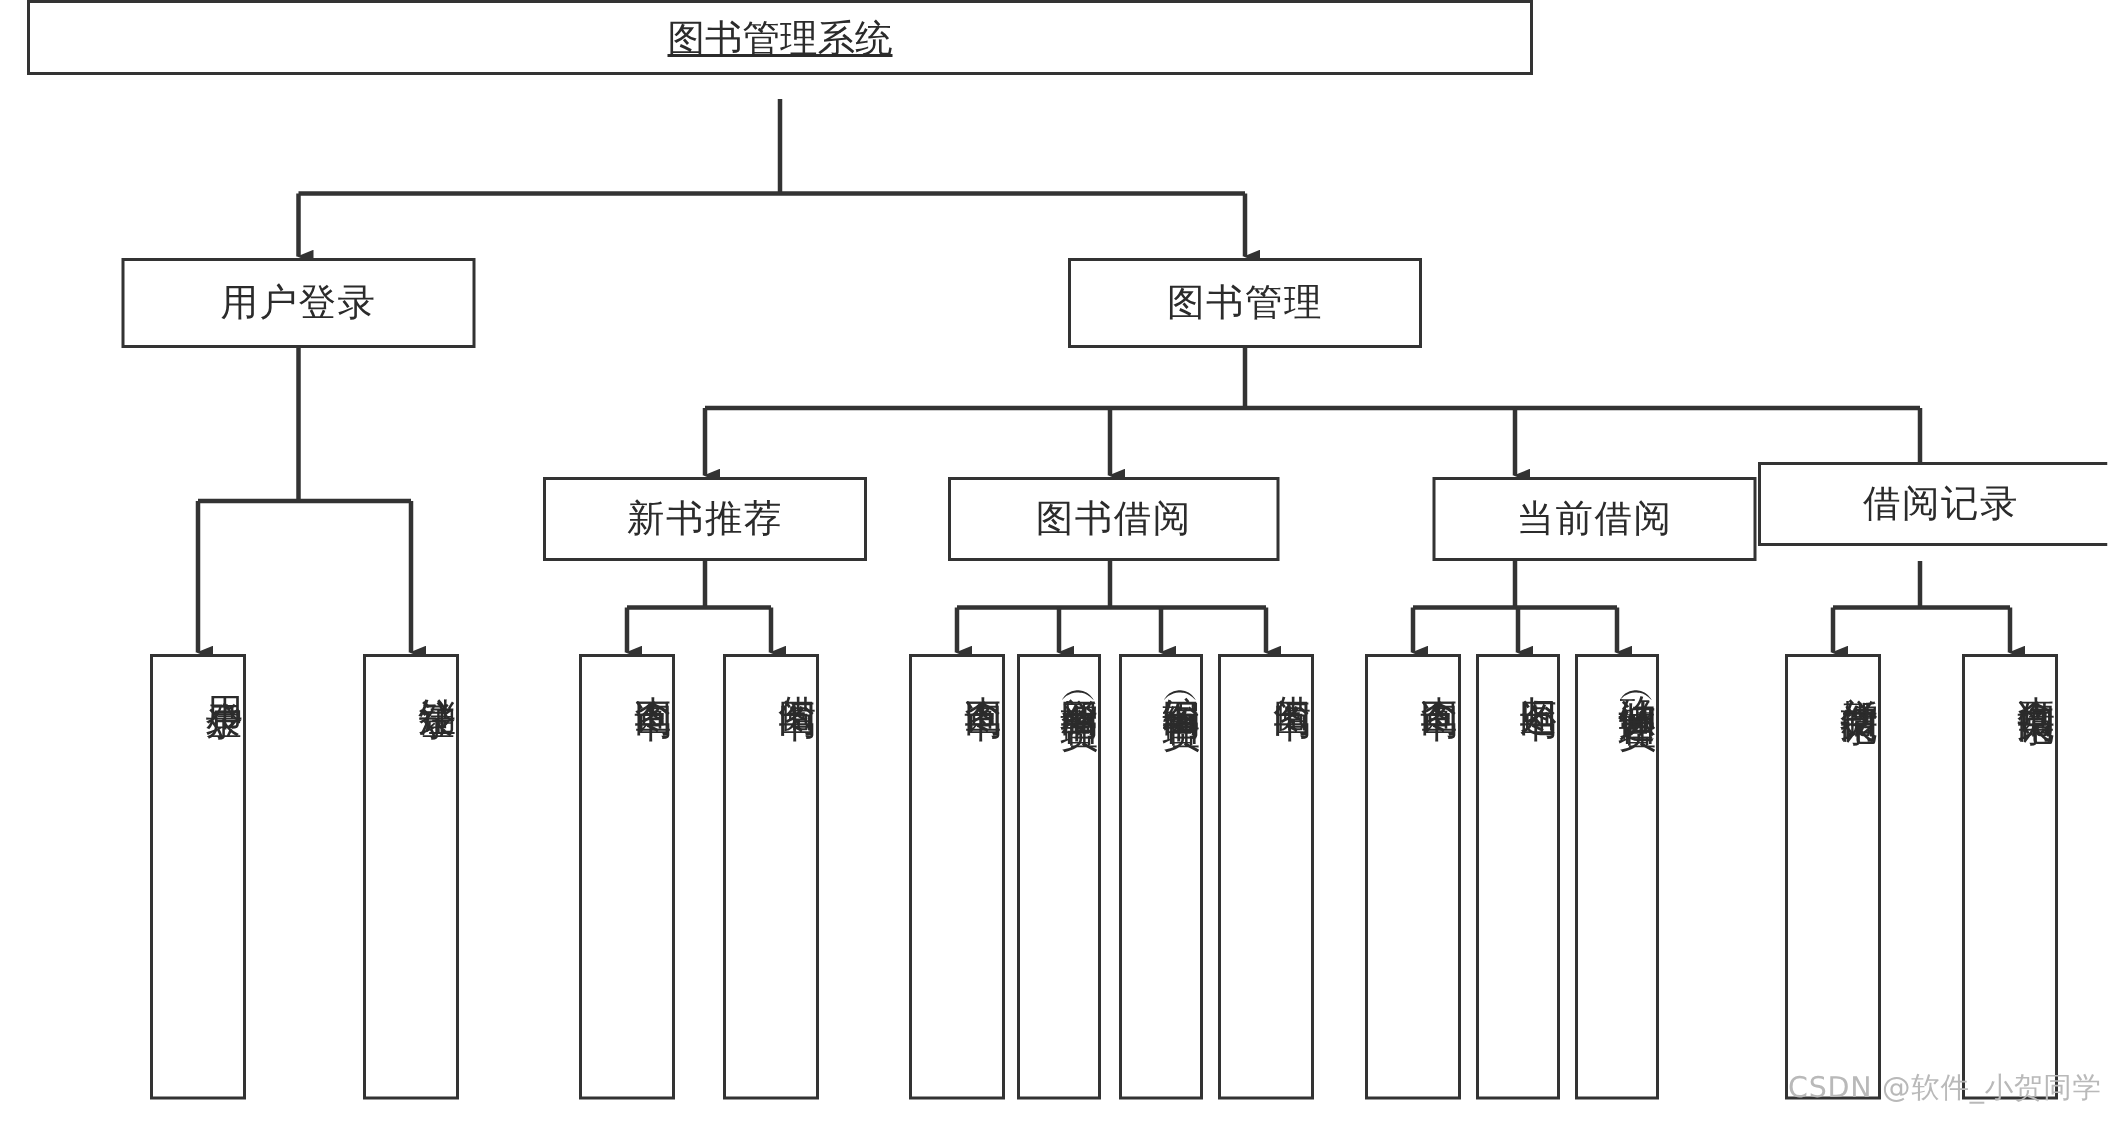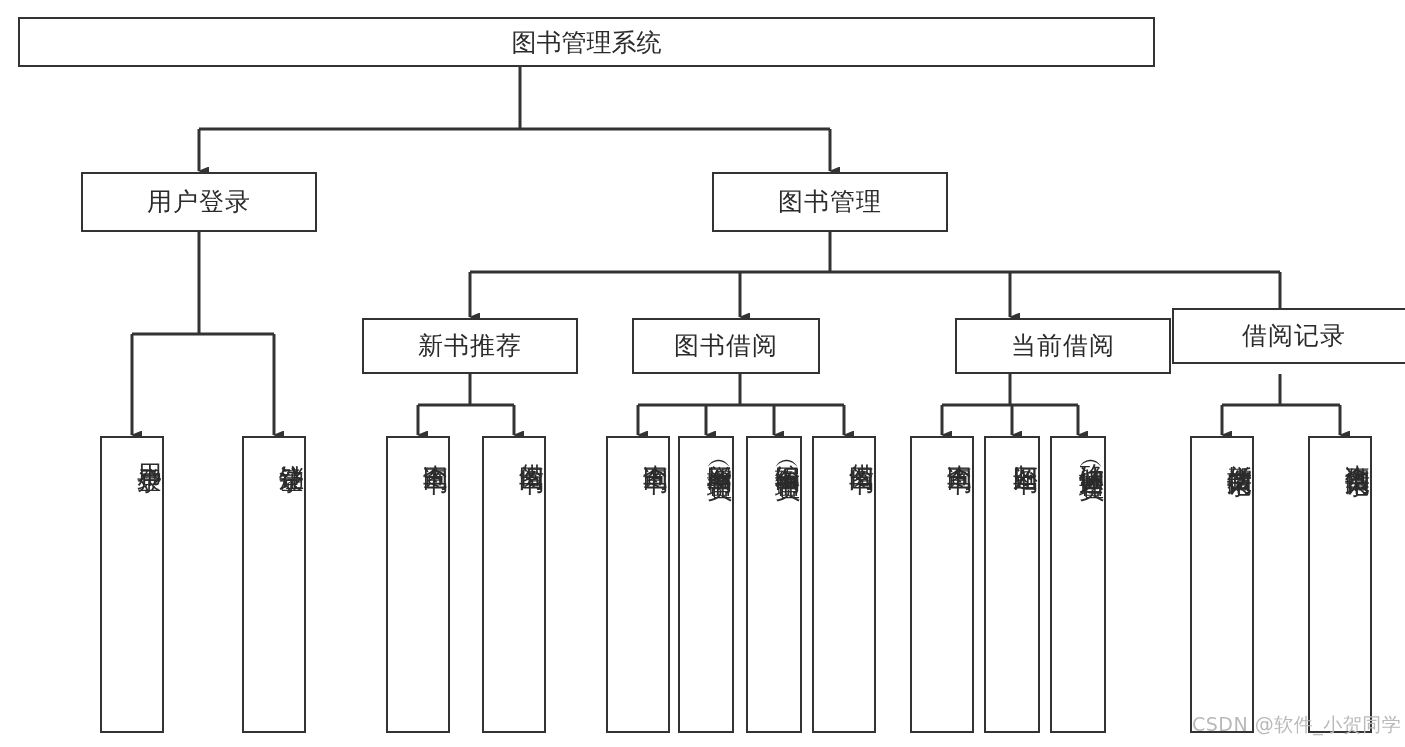--- a/index.html
+++ b/index.html
@@ -112,35 +112,35 @@
         <line x1="942" y1="405" x2="942" y2="435" marker-end="url(#arrowhead)"></line>
         <line x1="1012" y1="405" x2="1012" y2="435" marker-end="url(#arrowhead)"></line>
         <line x1="1078" y1="405" x2="1078" y2="435" marker-end="url(#arrowhead)"></line>
         <line x1="1280" y1="374" x2="1280" y2="405"></line>
         <line x1="1222" y1="405" x2="1340" y2="405"></line>
         <line x1="1222" y1="405" x2="1222" y2="435" marker-end="url(#arrowhead)"></line>
         <line x1="1340" y1="405" x2="1340" y2="435" marker-end="url(#arrowhead)"></line>
       </g>
   </svg>
 
-  <div class="node node-root" style="left: 18px; top: 17px; width: 1137px; height: 50px;">
+  <div class="node node-root" style="left: 18px; top: 0; width: 1004px; height: 50px; text-decoration: underline;">
     <span>图书管理系统</span>
   </div>
 
   <div class="node node-h" style="left: 81px; top: 172px; width: 236px; height: 60px;">
     <span>用户登录</span>
   </div>
   <div class="node node-h" style="left: 712px; top: 172px; width: 236px; height: 60px;">
     <span>图书管理</span>
   </div>
 
   <div class="node node-h" style="left: 362px; top: 318px; width: 216px; height: 56px;">
     <span>新书推荐</span>
   </div>
-  <div class="node node-h" style="left: 632px; top: 318px; width: 188px; height: 56px;">
+  <div class="node node-h" style="left: 632px; top: 318px; width: 221px; height: 56px;">
     <span>图书借阅</span>
   </div>
   <div class="node node-h" style="left: 955px; top: 318px; width: 216px; height: 56px;">
     <span>当前借阅</span>
   </div>
   <div class="node node-h" style="left: 1172px; top: 308px; width: 244px; height: 56px;">
     <span>借阅记录</span>
   </div>
 
   <div class="node node-leaf" style="left: 100px; top: 436px; width: 64px; height: 297px;">

